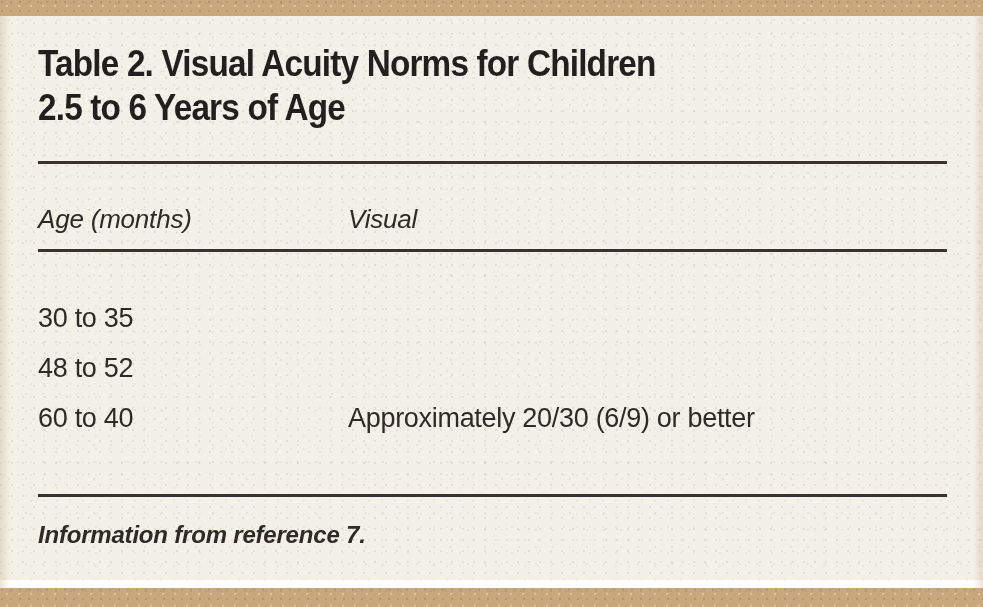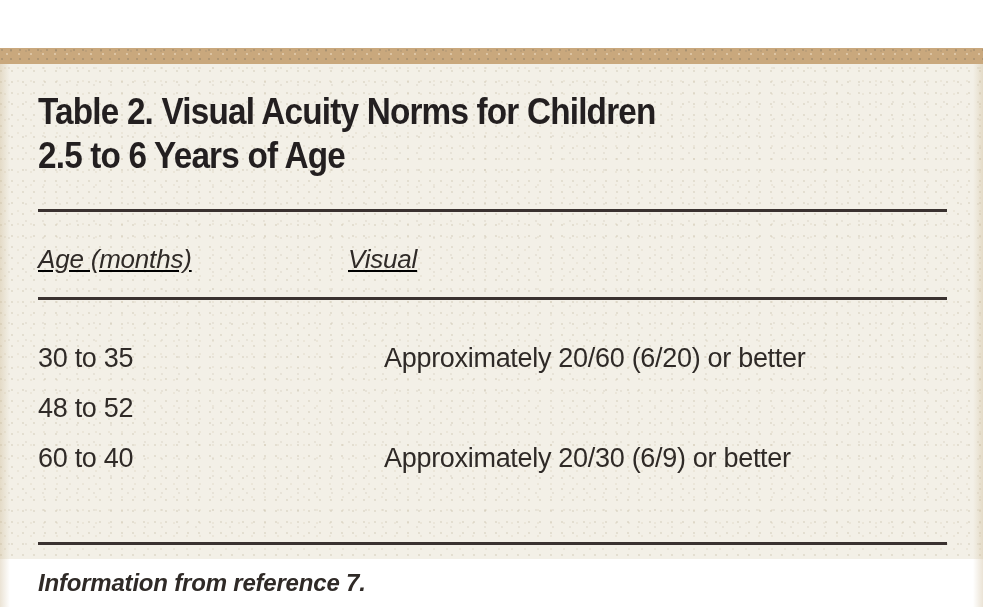--- a/index.html
+++ b/index.html
@@ -10,29 +10,28 @@
   body {
     width: 983px;
     height: 607px;
     overflow: hidden;
     font-family: "Liberation Sans", sans-serif;
   }
 
   #table-card {
     position: relative;
     width: 983px;
-    height: 511px;
+    height: 580px;
     box-sizing: border-box;
     background-color: #f3f0e7;
     background-image:
       radial-gradient(circle at 1px 1px, rgba(188,178,150,0.28) 0.9px, transparent 1.1px),
       radial-gradient(circle at 5px 7px, rgba(205,196,168,0.22) 0.8px, transparent 1.0px),
       radial-gradient(circle at 9px 3px, rgba(170,160,132,0.16) 0.7px, transparent 0.9px);
     background-size: 11px 11px, 13px 13px, 17px 17px;
-    margin-top: 48px;
   }
 
   .band {
     position: absolute;
     left: 0;
     width: 983px;
     background-color: #c9a87d;
     background-image:
       radial-gradient(circle at 2px 2px, rgba(120,110,92,0.30) 1.0px, transparent 1.3px),
       radial-gradient(circle at 7px 6px, rgba(255,250,238,0.35) 1.0px, transparent 1.3px),
@@ -82,22 +81,21 @@
 
   #table-grid {
     position: absolute;
     left: 38px;
     top: 196px;
     width: 909px;
   }
 
   .row {
     display: flex;
-    align-items: flex-start;
-    text-decoration: underline;
+    align-items: center;
   }
   .col-age  { width: 310px; flex: 0 0 310px; }
   .col-norm { flex: 1 1 auto; }
 
   #header-row {
     height: 46px;
   }
   #header-row .cell {
     font-style: italic;
     font-size: 26px;
@@ -107,22 +105,21 @@
 
   #body-rows {
     position: absolute;
     left: 38px;
     top: 285px;
     width: 909px;
   }
   .data-row {
     height: 50px;
     display: flex;
-    align-items: center;
-    gap: 36px;
+    align-items: flex-end;
   }
   .data-row .cell {
     font-size: 27px;
     line-height: 34px;
     color: #2f2a27;
     letter-spacing: -0.3px;
   }
 
   #footnote {
     position: absolute;
@@ -155,21 +152,20 @@
       <div class="cell col-age">Age (months)</div>
       <div class="cell col-norm">Visual</div>
     </div>
   </div>
 
   <div class="rule" id="rule-header"></div>
 
   <div id="body-rows">
     <div class="data-row">
       <div class="cell col-age">30 to 35</div>
-      <div class="cell col-norm">Approximately 20/60 (6/20) or better</div>
     </div>
     <div class="data-row">
       <div class="cell col-age">48 to 52</div>
     </div>
     <div class="data-row">
       <div class="cell col-age">60 to 40</div>
       <div class="cell col-norm">Approximately 20/30 (6/9) or better</div>
     </div>
   </div>
 

